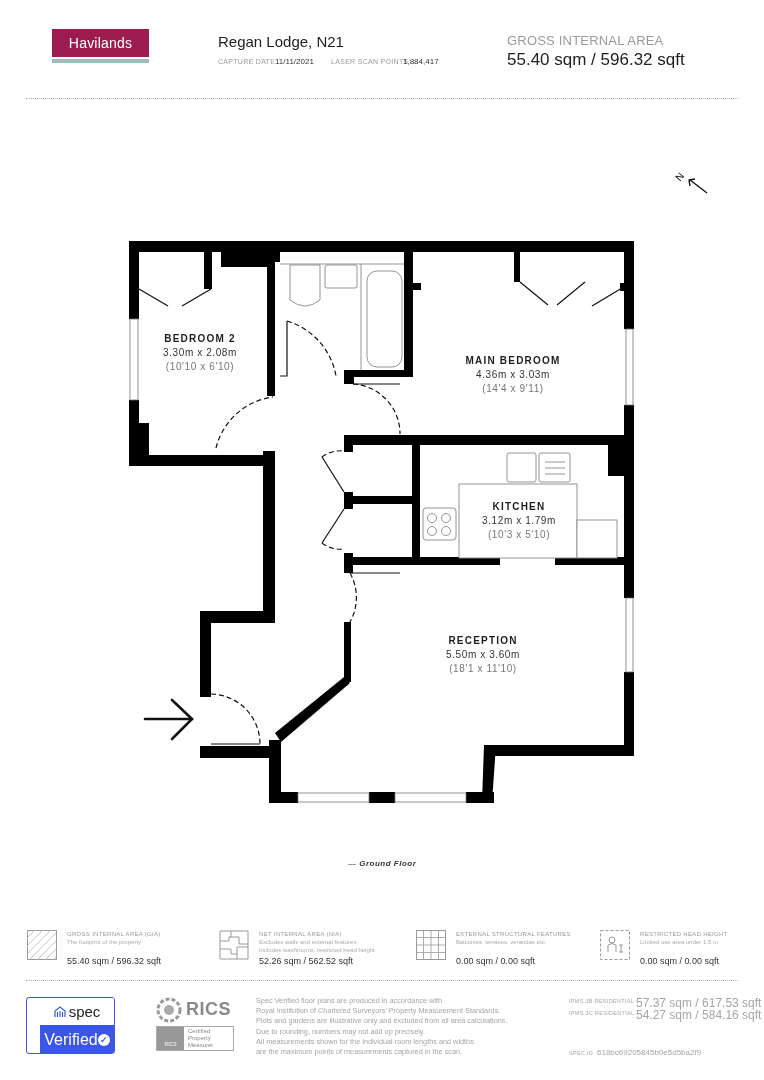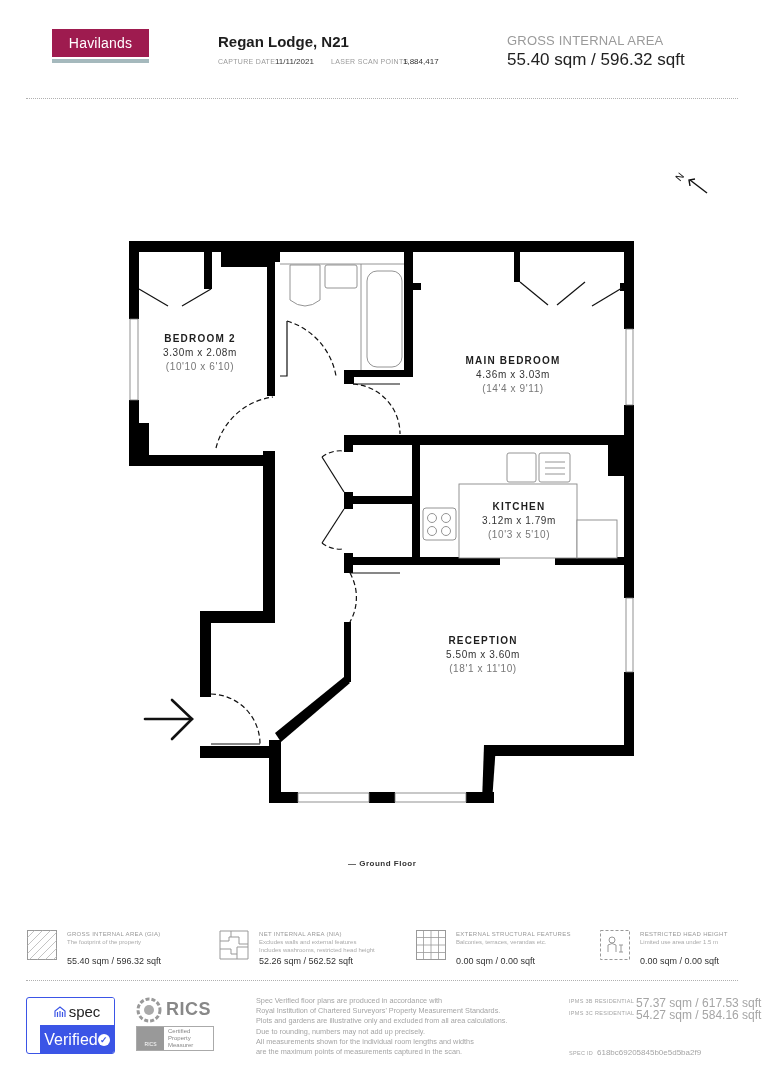--- a/index.html
+++ b/index.html
@@ -3,51 +3,51 @@
 <meta charset="utf-8">
 <style>
   * { box-sizing: border-box; margin: 0; padding: 0; }
   html, body { width: 764px; height: 1080px; background: #ffffff; overflow: hidden; }
   body { position: relative; font-family: "Liberation Sans", sans-serif; color: #1a1a1a; }
 
   .logo { position: absolute; left: 52px; top: 29px; width: 97px; height: 28px; background: #9e1b4f; color: #fff;
           font-family: "Liberation Sans", sans-serif; font-size: 14px; line-height: 28px; text-align: center; letter-spacing: 0.2px; }
   .logo-bar { position: absolute; left: 52px; top: 59px; width: 97px; height: 4px; background: #a5b9bd; }
 
-  .prop-title { position: absolute; left: 218px; top: 33px; font-size: 15px; font-weight: bold; color: #1e1e1e; }
+  .prop-title { position: absolute; left: 218px; top: 33px; font-size: 15px; font-weight: normal; color: #1e1e1e; }
   .meta { position: absolute; top: 58px; font-size: 7px; color: #9a9a9a; letter-spacing: 0.3px; }
   .meta-val { position: absolute; top: 57px; font-size: 8px; color: #333; }
 
   .gia-label { position: absolute; left: 507px; top: 33px; font-size: 13px; color: #9a9a9a; letter-spacing: 0.2px; }
   .gia-value { position: absolute; left: 507px; top: 50px; font-size: 17px; color: #222; }
 
   .dotted { position: absolute; left: 26px; width: 712px; border-top: 1px dotted #b0b0b0; }
 
   .plan { position: absolute; left: 0; top: 0; }
 
   .room-label { position: absolute; text-align: center; transform: translateX(-50%); white-space: nowrap; }
   .room-name { font-size: 10px; font-weight: bold; letter-spacing: 1.2px; color: #1e1e1e; }
   .room-m { font-size: 10px; color: #333; letter-spacing: 0.6px; margin-top: 3px; }
   .room-ft { font-size: 10px; color: #777; letter-spacing: 0.6px; margin-top: 3px; }
 
-  .floor-label { position: absolute; left: 348px; top: 859px; font-size: 8px; font-weight: bold; color: #333; letter-spacing: 0.5px; }
+  .floor-label { position: absolute; left: 348px; top: 859px; font-size: 8px; font-weight: bold; color: #333; letter-spacing: 0.5px; font-style: italic; }
 
   .area-block { position: absolute; top: 930px; }
   .area-icon { position: absolute; left: 0; top: 0; width: 30px; height: 30px; }
   .area-title { position: absolute; left: 40px; top: 1px; font-size: 6px; color: #999; letter-spacing: 0.3px; white-space: nowrap; }
   .area-desc { position: absolute; left: 40px; font-size: 6px; color: #aaa; white-space: nowrap; }
   .area-val { position: absolute; left: 40px; top: 26px; font-size: 9px; color: #333; white-space: nowrap; }
 
   .spec-badge { position: absolute; left: 26px; top: 997px; width: 89px; height: 57px; border: 1px solid #3b55e6; border-radius: 3px; overflow: hidden; padding-left: 13px; }
   .spec-top { height: 27px; background: #fff; display: flex; align-items: center; justify-content: center; gap: 3px; }
   .spec-word { font-size: 15px; color: #222; }
   .spec-bottom { height: 29px; background: #3b55e6; color: #fff; font-size: 16px; display: flex; align-items: center; justify-content: center; }
   .check { width: 12px; height: 12px; border-radius: 50%; background: #fff; color: #3b55e6; font-size: 9px; line-height: 12px; text-align: center; font-weight: bold; }
 
-  .rics { position: absolute; left: 136px; top: 997px; width: 80px; height: 60px; }
+  .rics { position: absolute; left: 156px; top: 997px; width: 80px; height: 60px; }
   .rics-word { position: absolute; left: 30px; top: 2px; font-size: 18px; font-weight: bold; color: #888; letter-spacing: 0.5px; }
   .rics-cert { position: absolute; left: 0; top: 29px; width: 78px; height: 25px; border: 1px solid #aaa; }
   .rics-cert-left { position: absolute; left: 0; top: 0; width: 27px; height: 23px; background: #999; color: #fff; font-size: 5px; text-align: center; padding-top: 14px; }
   .rics-cert-text { position: absolute; left: 31px; top: 1px; font-size: 6px; color: #888; line-height: 7px; }
 
   .disclaimer { position: absolute; left: 256px; top: 996px; font-size: 7.3px; color: #a5a5a5; line-height: 10.2px; }
   .disclaimer div { white-space: nowrap; }
 
   .ipms { position: absolute; left: 569px; font-size: 5.5px; color: #a5a5a5; letter-spacing: 0.3px; }
   .ipms-val { position: absolute; left: 636px; font-size: 12px; color: #a5a5a5; }

